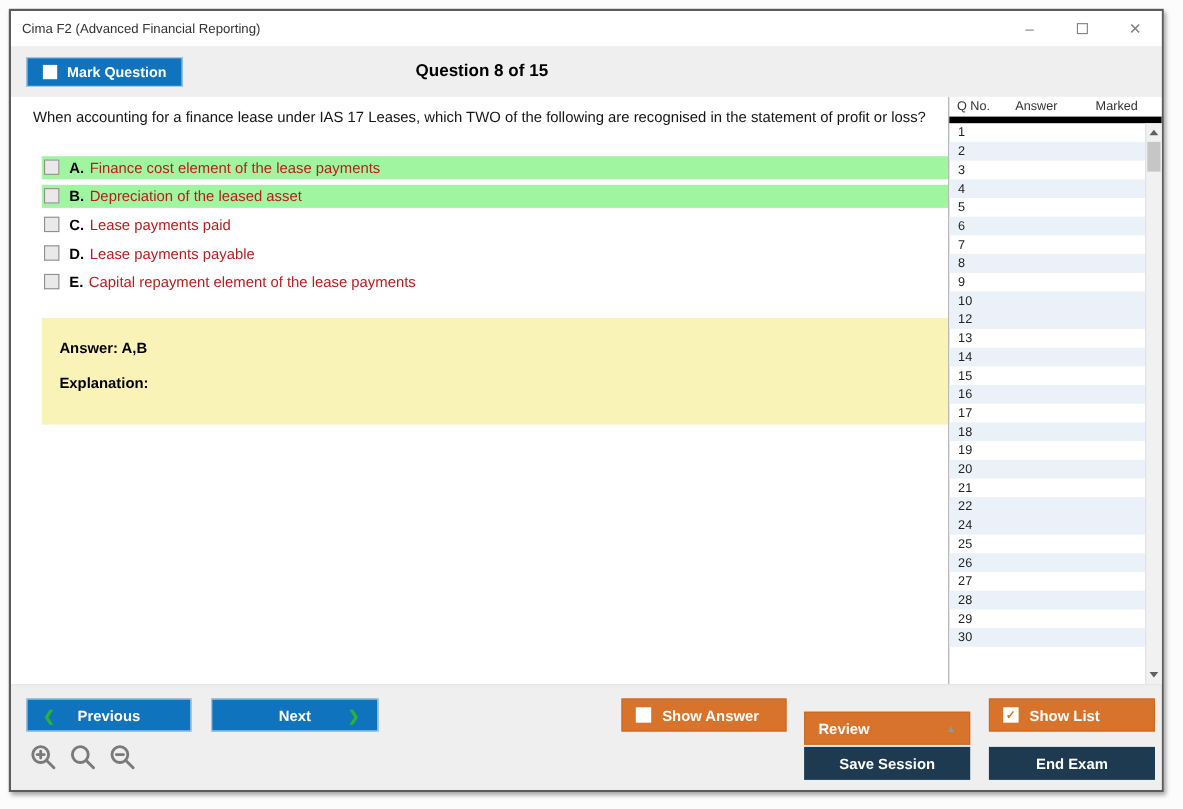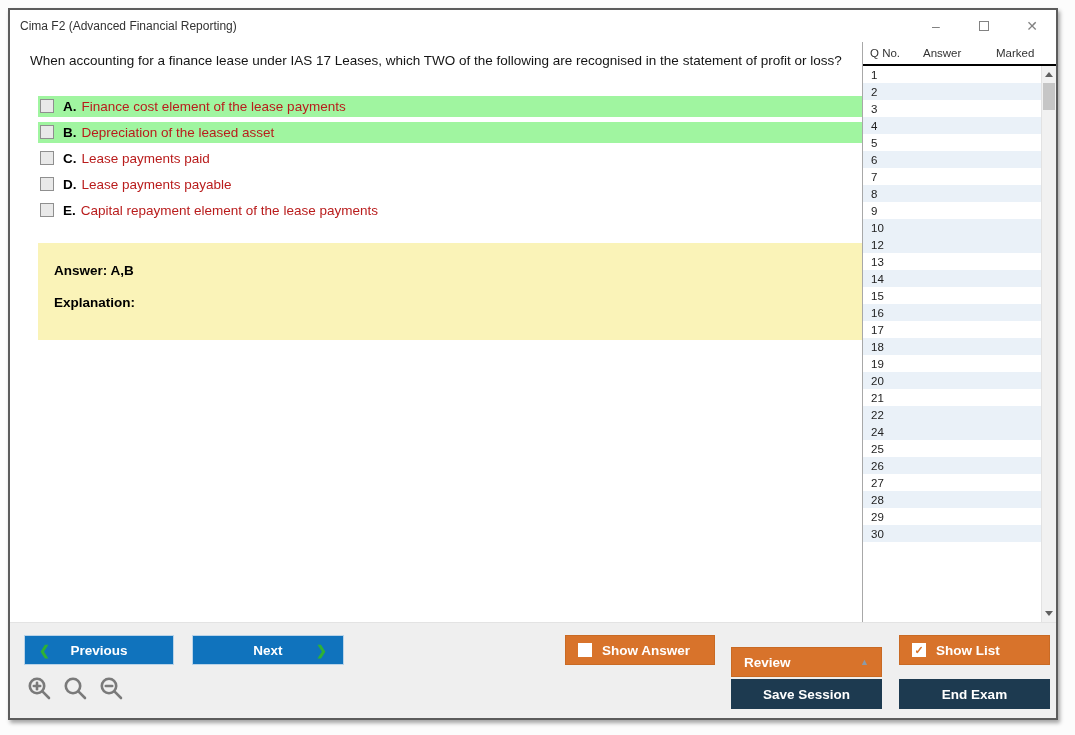--- a/index.html
+++ b/index.html
@@ -39,21 +39,21 @@
   .opt .letter { font-weight:bold; font-size:13.5px; margin-right:5px; color:#000; }
   .opt .text { font-size:13.5px; color:#b91c1c; }
 
   .answer-panel { margin:22px 0 0 12px; width:828px; height:97px; background:#faf3b8; padding:20px 16px; }
   .answer-line { font-weight:bold; font-size:13.5px; color:#000; }
   .explanation-line { font-weight:bold; font-size:13.5px; color:#000; margin-top:17px; }
 
   
   .sidebar { width:194px; flex:none; border-left:1px solid #a8a8a8; display:flex; flex-direction:column; background:#fff; }
   .sb-header { height:24px; flex:none; display:flex; align-items:center; font-size:11.5px; color:#333;
-               border-bottom:2px solid #000000; }
+               border-bottom:6px solid #000000; }
   .sb-header .h1 { width:60px; padding-left:7px; }
   .sb-header .h2 { width:73px; }
   .sb-header .h3 { flex:1; }
   .sb-list { flex:1; position:relative; overflow:hidden; }
   .srow { height:17px; display:flex; align-items:center; font-size:11.5px; color:#222; cursor:pointer; }
   .srow.alt { background:#eaf1f8; }
   .srow .c1 { width:52px; padding-left:8px; }
   .srow .c2 { width:73px; }
   .srow .c3 { flex:1; }
 
@@ -104,20 +104,27 @@
       </div>
       <div class="win-btn">
         <span class="max-box"></span>
       </div>
       <div class="win-btn">
         <span>✕</span>
       </div>
     </div>
   </div>
 
+  <div class="toolbar">
+    <div class="mark-btn">
+      <span class="mark-cb"></span>
+      <span>Mark Question</span>
+    </div>
+    <div class="q-counter">Question 8 of 15</div>
+  </div>
 
   <div class="content">
 
     <div class="main">
       <div class="question-text">When accounting for a finance lease under IAS 17 Leases, which TWO of the following are recognised in the statement of profit or loss?</div>
       <div class="options">
           <div class="opt hl">
     <span class="cb"></span>
     <span class="letter">A.</span>
     <span class="text">Finance cost element of the lease payments</span>

